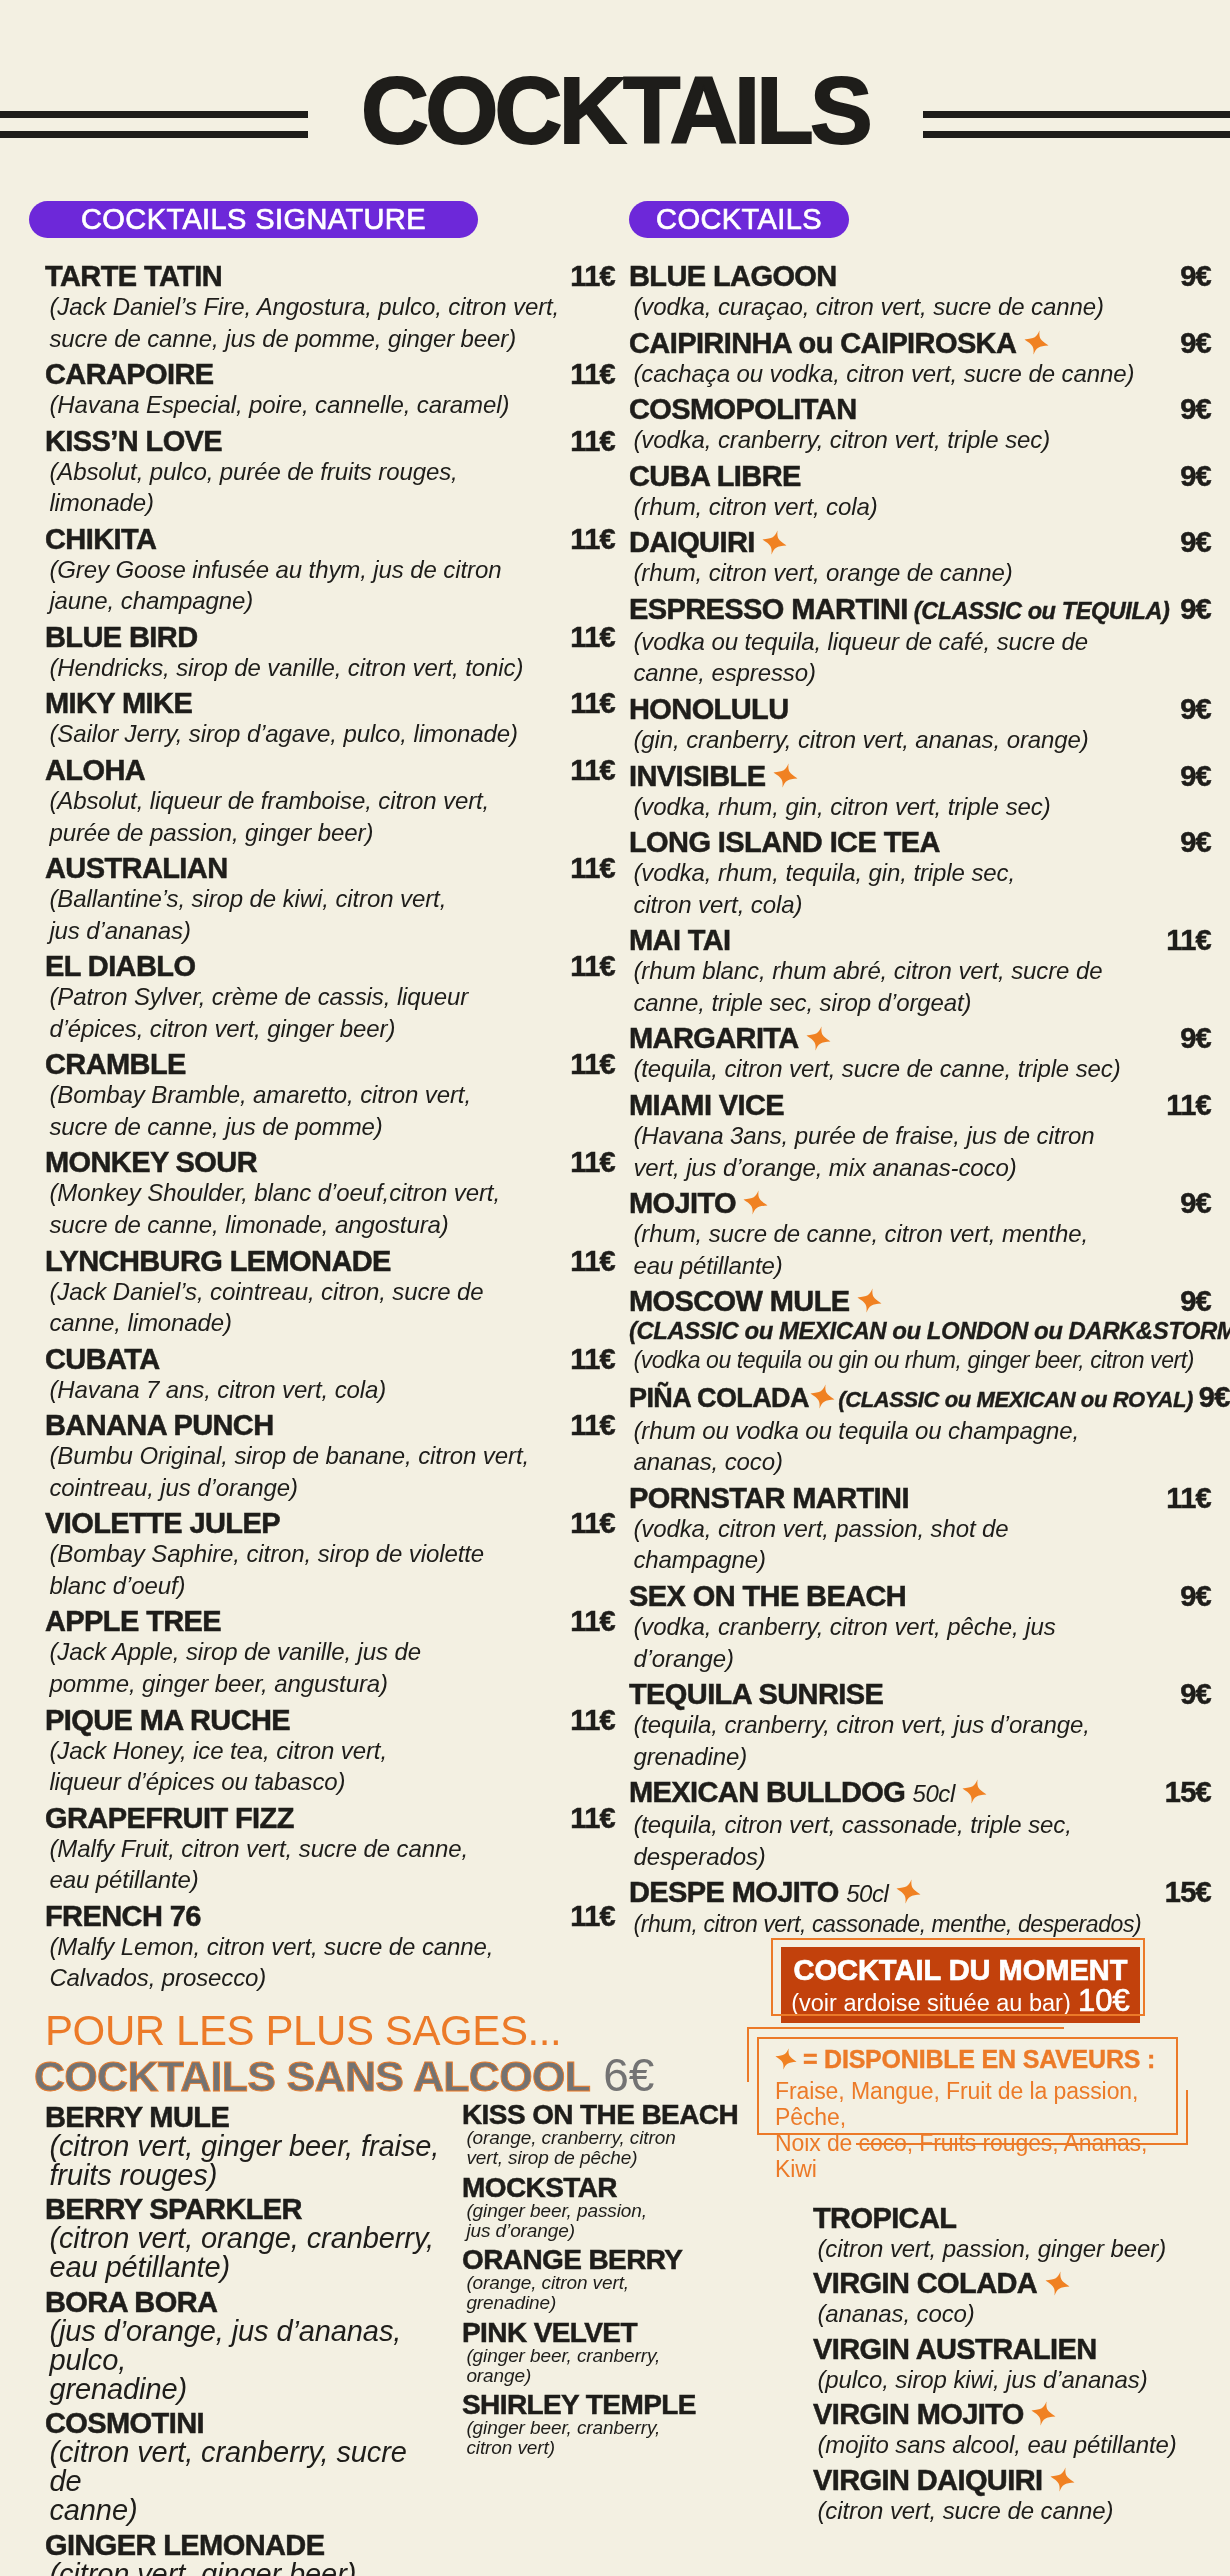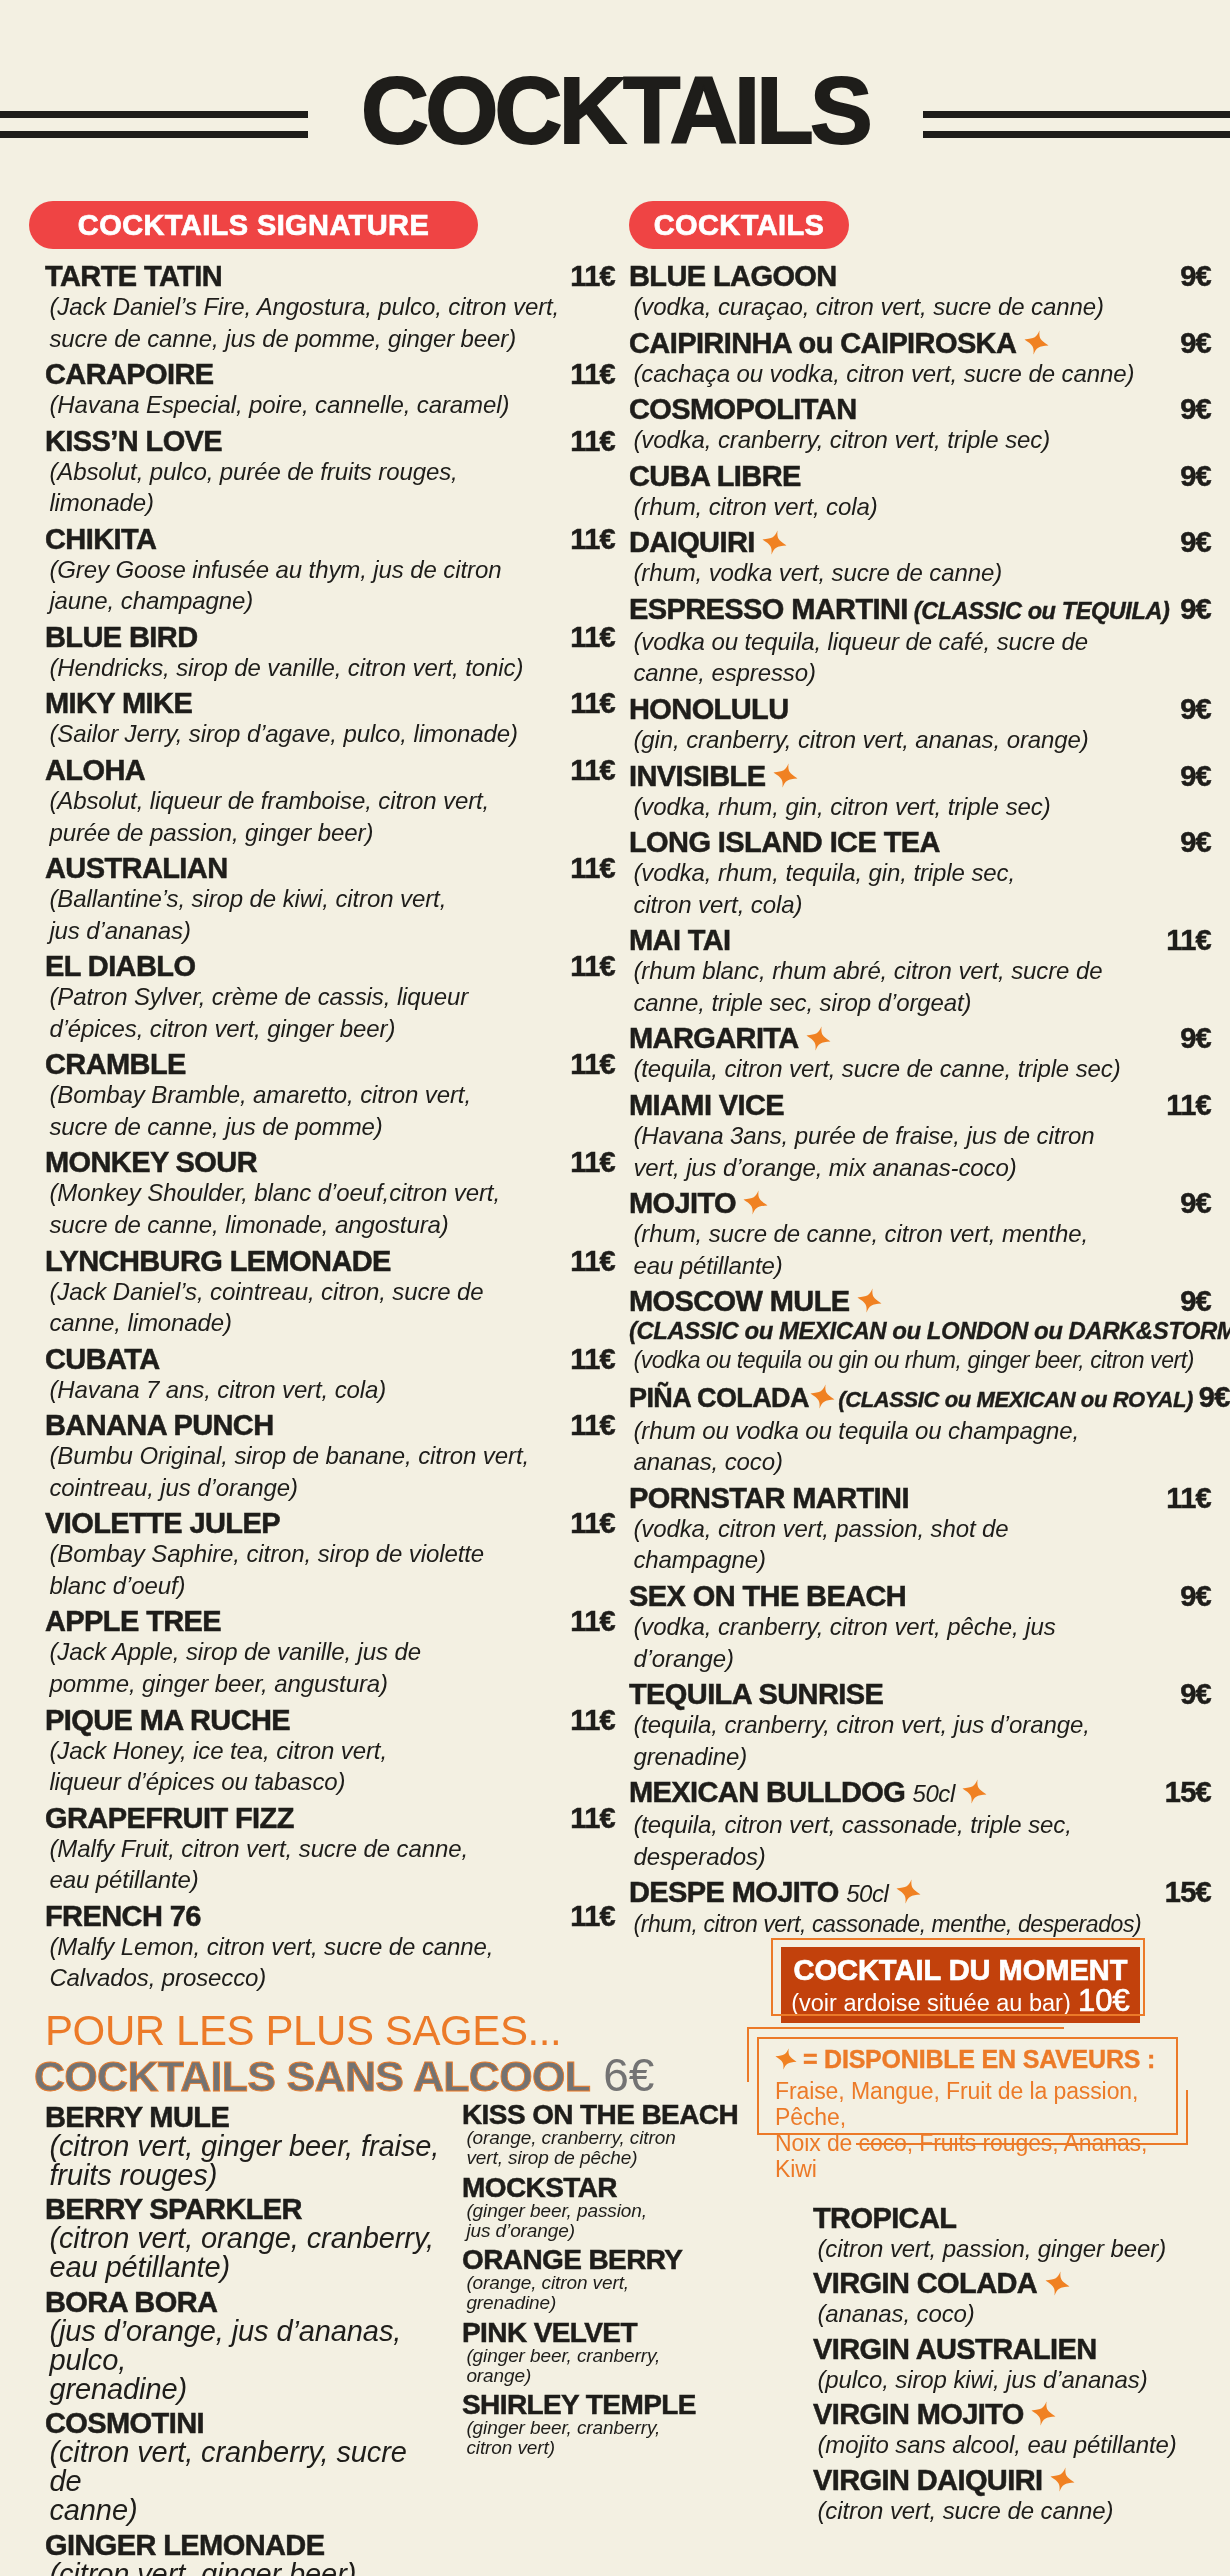--- a/index.html
+++ b/index.html
@@ -1,19 +1,19 @@
 <!DOCTYPE html>
 <html style="font-size:11.7px"><head>
 <meta charset="utf-8">
 <style>
   html,body{margin:0;padding:0;background:#e8e5d8;}
   .page{position:relative;width:1230px;height:2576px;background:#f3f0e2;font-family:"Liberation Sans",sans-serif;color:#1e1d1a;overflow:hidden;}
   .rule{position:absolute;height:6.6px;background:#1e1d1a;}
   .title{position:absolute;left:0;top:57px;width:100%;text-align:center;font-size:94px;font-weight:bold;letter-spacing:-3.7px;-webkit-text-stroke:1.8px #1e1d1a;}
-  .badge{position:absolute;top:201px;height:48px;background:#ef4444;border-radius:25px;color:#fff;display:flex;align-items:center;justify-content:center;font-weight:bold;font-size:29px;letter-spacing:0.4px;-webkit-text-stroke:0.7px #fff;}
+  .badge{position:absolute;top:201px;height:37px;background:#6d28d9;border-radius:25px;color:#fff;display:flex;align-items:center;justify-content:center;font-weight:normal;font-size:29px;letter-spacing:0.4px;-webkit-text-stroke:0.7px #fff;}
   .b1{left:29px;width:449px;}
   .b2{left:629px;width:220px;}
   .col{position:absolute;top:261px;}
   .colL{left:45px;width:570px;}
   .colR{left:629px;width:582px;}
   .it{margin-bottom:5.1px;}
   .row{display:flex;justify-content:space-between;align-items:baseline;}
   .nm{font-size:29px;line-height:30px;font-weight:bold;letter-spacing:-0.6px;-webkit-text-stroke:0.5px #1e1d1a;white-space:nowrap;}
   .shrink{font-size:27px;}
   .pr{font-size:29px;line-height:30px;font-weight:bold;letter-spacing:-0.7px;-webkit-text-stroke:0.5px #1e1d1a;flex:none;margin-left:5.9px;}
@@ -246,21 +246,21 @@
         </div>
         <div class="ds">(rhum, citron vert, cola)</div>
       </div>
     <div class="it">
         <div class="row">
           <span class="nm"><span>DAIQUIRI</span><span class="st"><svg viewBox="0 0 24 24">
                 <path d="M12 0c1.1 7.3 2.6 8.9 12 12-9.4 3.1-10.9 4.7-12 12-1.1-7.3-2.6-8.9-12-12 9.4-3.1 10.9-4.7 12-12z"></path>
               </svg></span></span>
           <span class="pr">9€</span>
         </div>
-        <div class="ds">(rhum, vodka vert, sucre de canne)</div>
+        <div class="ds">(rhum, citron vert, orange de canne)</div>
       </div>
     <div class="it">
         <div class="row">
           <span class="nm"><span>ESPRESSO MARTINI</span><span class="sfx">(CLASSIC ou TEQUILA)</span></span>
           <span class="pr">9€</span>
         </div>
         <div class="ds">(vodka ou tequila, liqueur de café, sucre de
 canne, espresso)</div>
       </div>
     <div class="it">

